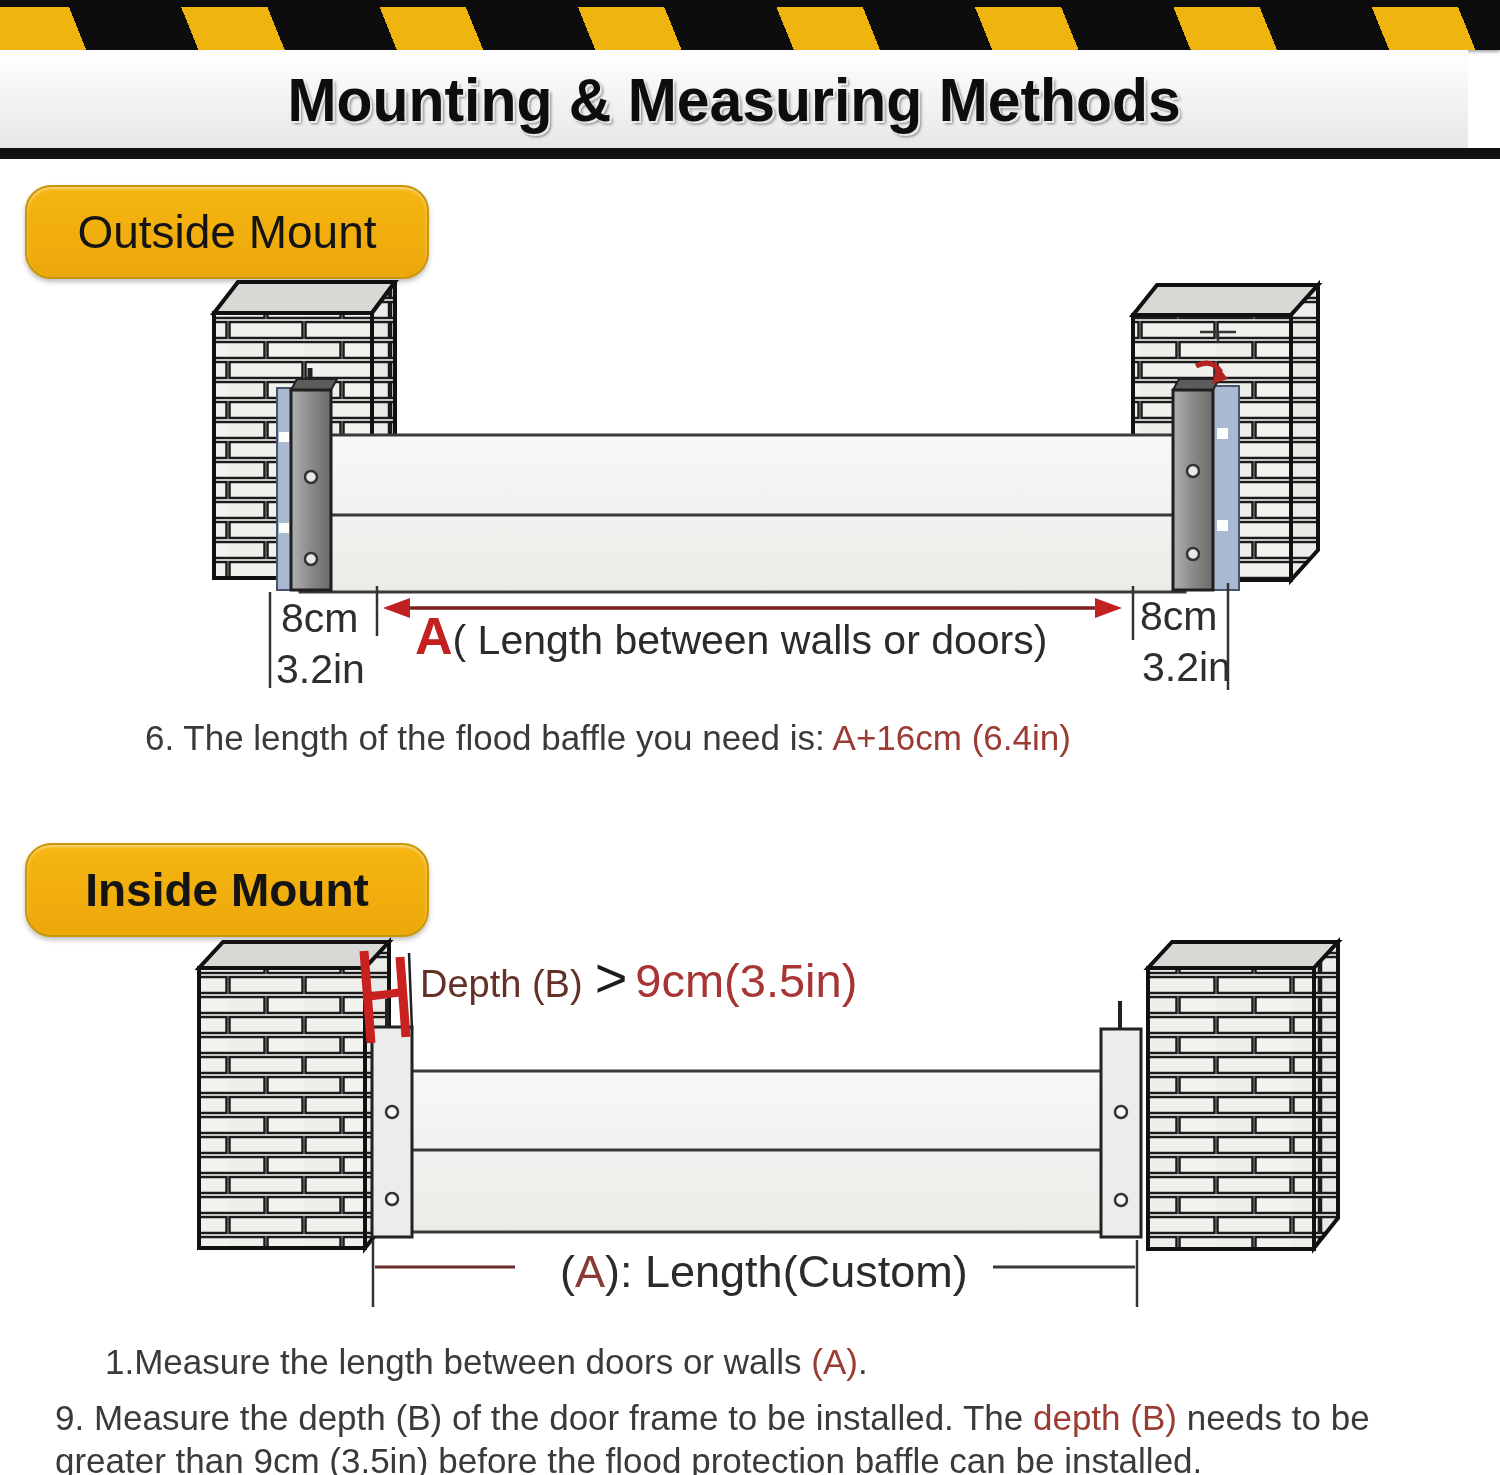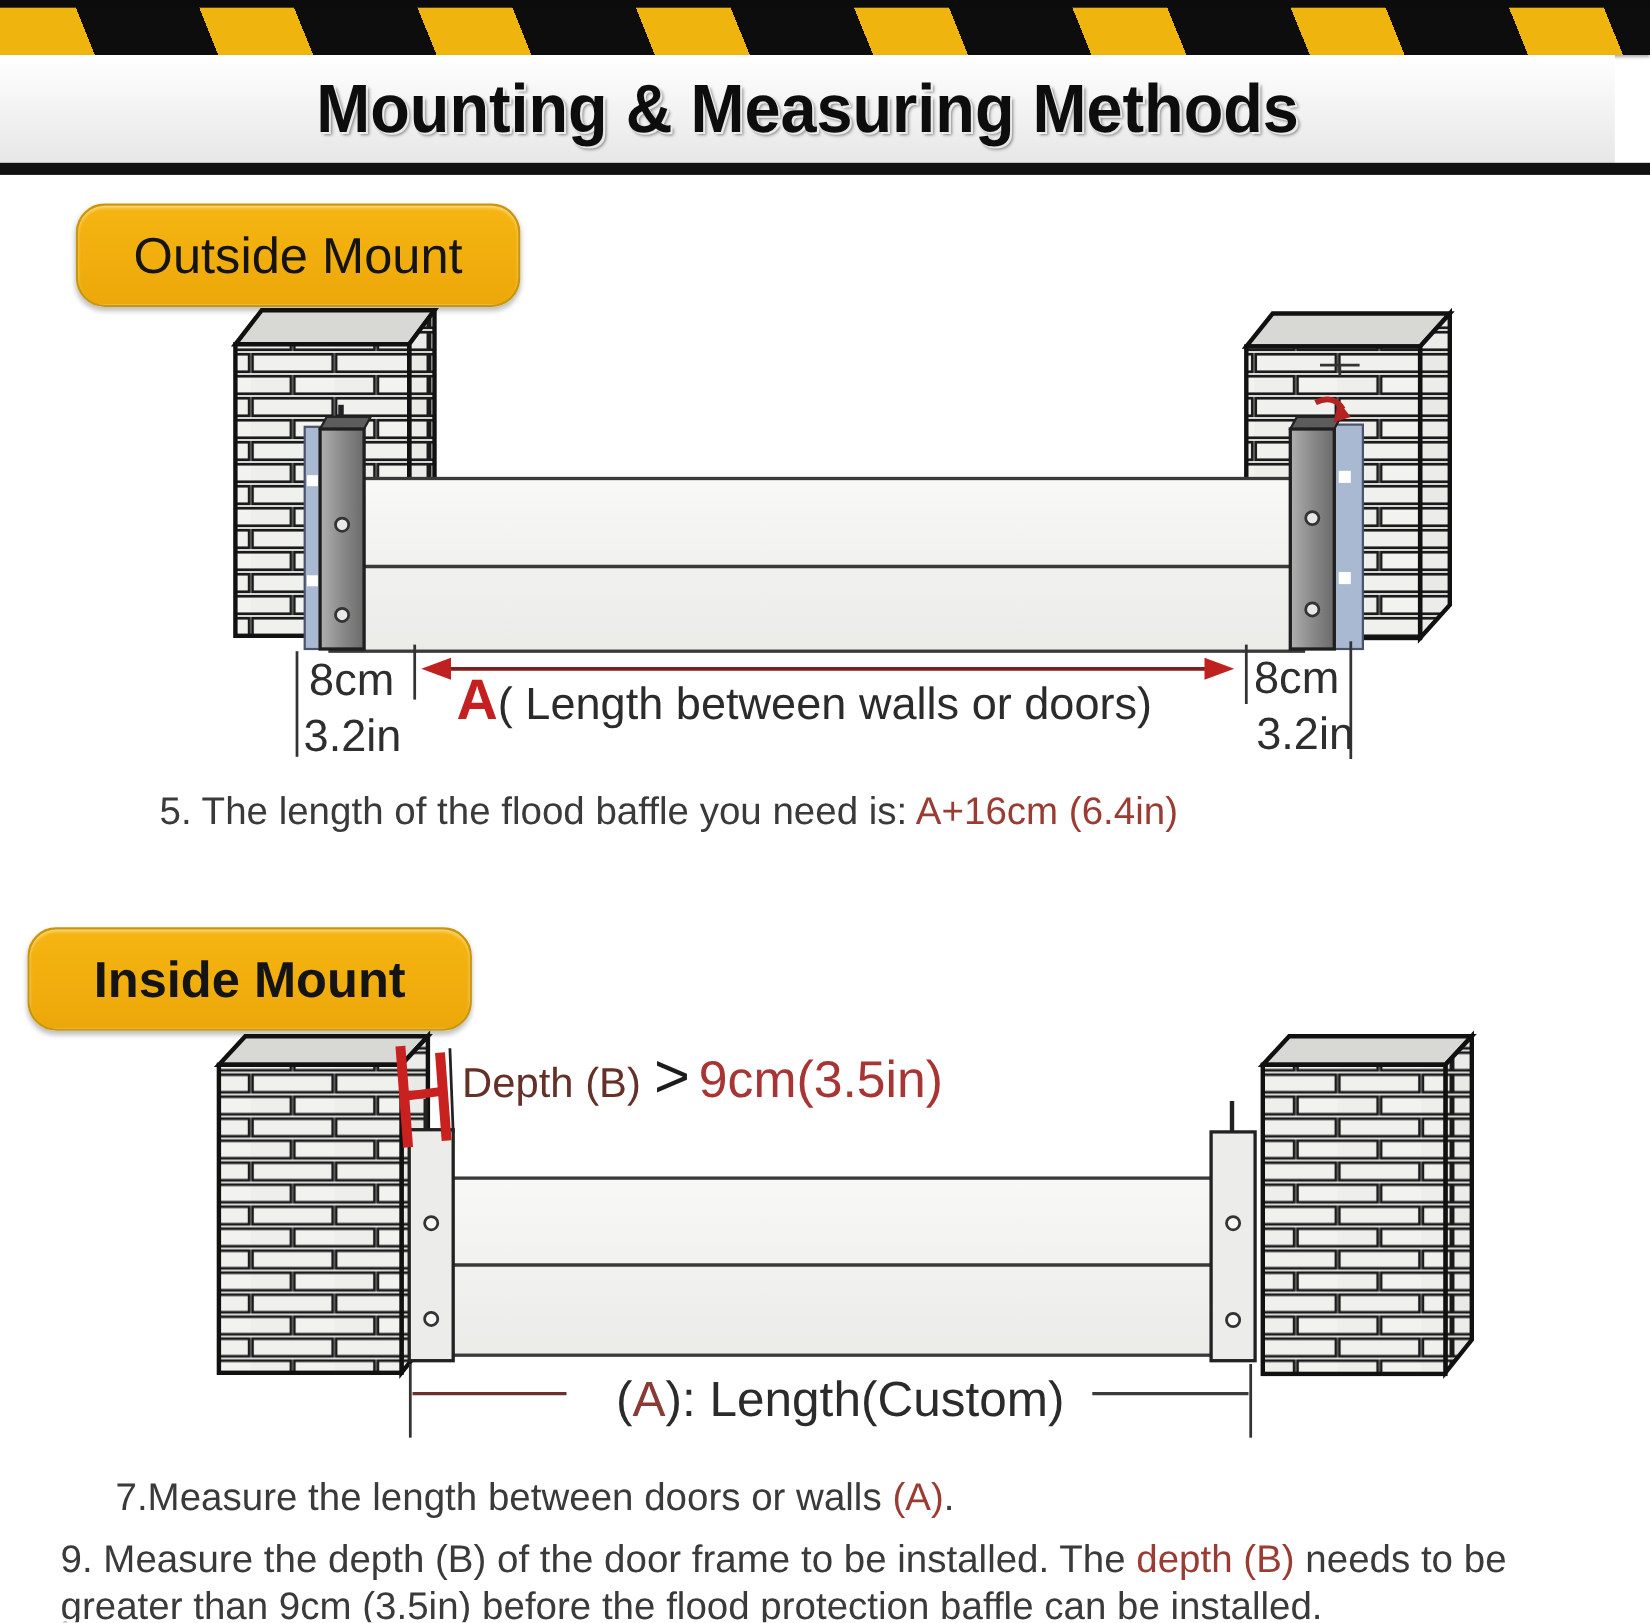--- a/index.html
+++ b/index.html
@@ -14,21 +14,21 @@
              background:linear-gradient(#ffffff,#e7e7e7);display:flex;align-items:center;justify-content:center;}
   .titleband h1{margin:0;font-size:62px;font-weight:bold;color:#0d0d0d;letter-spacing:0px;
                 transform:scaleX(.95);text-shadow:2px 2px 0 rgba(255,255,255,.8),3px 3px 3px rgba(0,0,0,.45);}
   .titleunder{position:absolute;left:0;top:148px;width:1500px;height:11px;background:#111;}
   
   .pill{position:absolute;left:25px;width:400px;height:90px;border-radius:26px;
         background:linear-gradient(#f6b511,#eca80a);border:2px solid #c9960a;
         box-shadow:0 3px 5px rgba(0,0,0,.25), inset 0 2px 3px rgba(255,255,255,.45);
         display:flex;align-items:center;justify-content:center;}
   .pill span{font-size:46px;color:#141414;}
-  .pill-outside{top:185px;margin-left:44px;}
+  .pill-outside{top:185px;}
   .pill-inside{top:843px;font-weight:bold;}
   
   .d1{position:absolute;left:0;top:280px;}
   .d2{position:absolute;left:0;top:935px;}
   svg text{font-family:"Liberation Sans",sans-serif;}
   .t-dim{font-size:41px;fill:#2e2e2e;}
   .t-bigA{font-size:52px;font-weight:bold;fill:#c42020;}
   .t-span{font-size:41px;fill:#2b2b2b;}
   .t-depth{font-size:38px;fill:#643028;}
   .t-gt{font-size:56px;fill:#1c1c1c;}
@@ -137,21 +137,21 @@
       <polygon points="1122,328 1095,318 1095,338" fill="#c02020"></polygon>
       <text x="281" y="352" class="t-dim">8cm</text>
       <text x="276" y="403" class="t-dim">3.2in</text>
       <text x="1140" y="350" class="t-dim">8cm</text>
       <text x="1142" y="401" class="t-dim">3.2in</text>
       <text x="415" y="374"><tspan class="t-bigA">A</tspan><tspan class="t-span">( Length between walls or doors)</tspan></text>
     </g>
   </svg>
 
   <div class="steps steps-outside">
-    <div class="step"><span>5. The length of the flood baffle you need is: </span><span class="red">A+16cm (6.4in)</span></div>
+    <div class="step"><span>6. The length of the flood baffle you need is: </span><span class="red">A+16cm (6.4in)</span></div>
   </div>
 
   <div class="pill pill-inside">
     <span>Inside Mount</span>
   </div>
 
   <svg class="d2" width="1500" height="395" viewBox="0 0 1500 395">
     <defs>
       <pattern id="bricksB" width="76" height="40" patternUnits="userSpaceOnUse">
         <rect width="76" height="40" fill="#fdfdfc"></rect>
@@ -213,17 +213,17 @@
 
     <g>
       <line x1="373" y1="305" x2="373" y2="372" stroke="#333" stroke-width="2.5"></line>
       <line x1="1137" y1="305" x2="1137" y2="372" stroke="#333" stroke-width="2.5"></line>
       <line x1="375" y1="332" x2="515" y2="332" stroke="#6b2f2f" stroke-width="3"></line>
       <line x1="993" y1="332" x2="1135" y2="332" stroke="#3a3a3a" stroke-width="3"></line>
       <text x="560" y="352"><tspan class="t-len">(</tspan><tspan class="t-lenA">A</tspan><tspan class="t-len">): Length(Custom)</tspan></text>
     </g>
   </svg>
 
-  <div class="steps steps-inside1"><span>7.Measure the length between doors or walls </span><span class="red">(A)</span><span>.</span></div>
+  <div class="steps steps-inside1"><span>1.Measure the length between doors or walls </span><span class="red">(A)</span><span>.</span></div>
 
   <div class="steps steps-inside2"><span>9. Measure the depth (B) of the door frame to be installed. The </span><span class="red">depth (B)</span><span> needs to be greater than 9cm (3.5in) before the flood protection baffle can be installed.</span></div>
 
 </div>
 
 </body></html>

